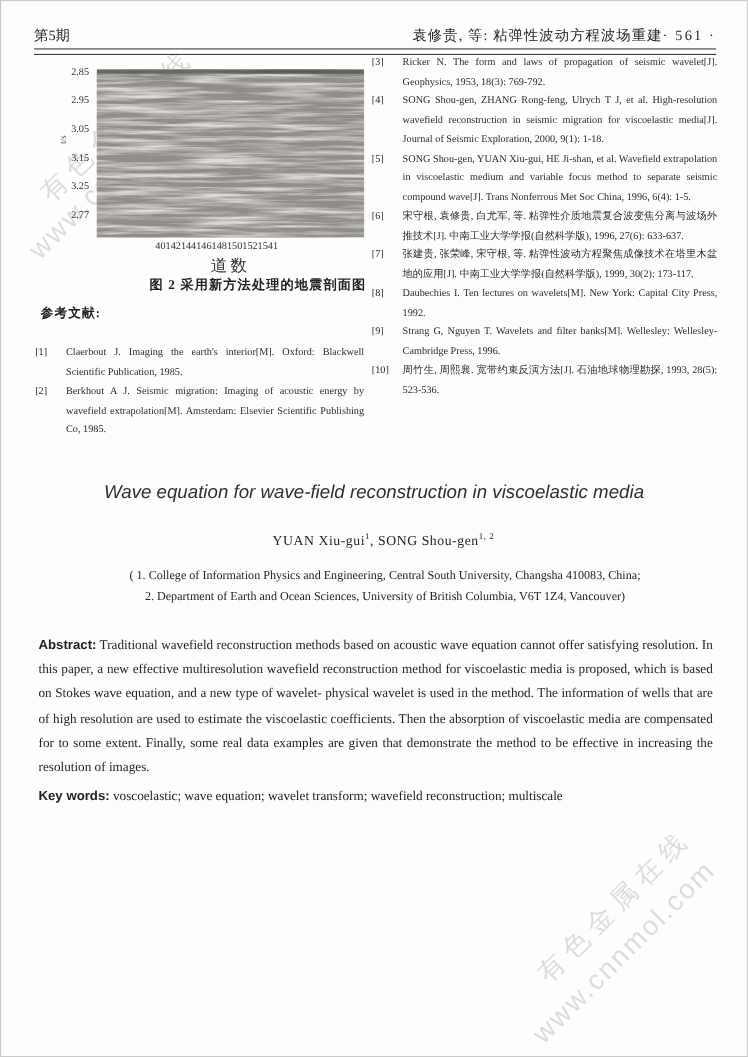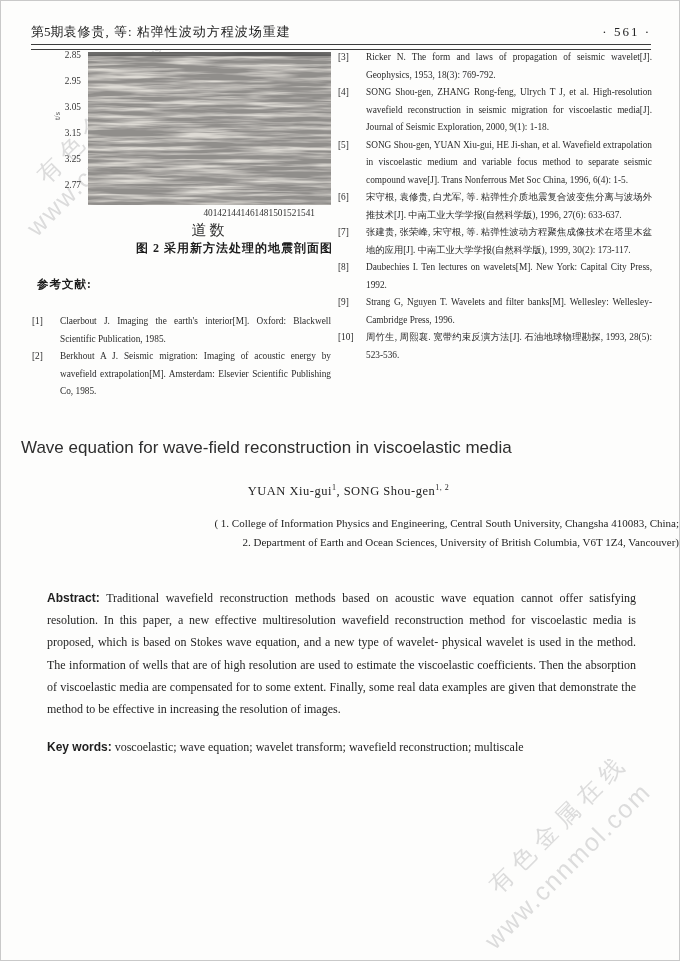--- a/index.html
+++ b/index.html
@@ -4,49 +4,49 @@
 <style>
   html,body{margin:0;padding:0;background:#fff;}
   .page{
     position:relative;width:680px;height:961px;box-sizing:border-box;
     background:#fdfdfc;border:1px solid #c9c9c9;overflow:hidden;
     font-family:"Liberation Serif","DejaVu Serif",serif;color:#242424;
   }
   
   .hdr{position:absolute;top:22px;left:30px;right:28px;display:flex;align-items:baseline;font-size:13px;}
   .hdr-issue{flex:0 0 auto;}
-  .hdr-title{flex:1 1 auto;text-align:left;letter-spacing:1px;}
+  .hdr-title{flex:1 1 auto;text-align:right;letter-spacing:1px;}
   .hdr-page{flex:0 0 auto;letter-spacing:2px;}
   .hdr-rule{position:absolute;top:43px;left:30px;right:28px;height:4px;
     border-top:1.6px solid #3c3c3c;border-bottom:1px solid #3c3c3c;}
   
-  .fig{position:absolute;left:30px;top:48px;width:302px;height:182px;}
+  .fig{position:absolute;left:30px;top:59px;width:302px;height:182px;}
   .seis{position:absolute;left:57px;top:3px;width:243px;height:153px;background:#ddd9d3;}
   .ytick{position:absolute;left:2px;width:48px;text-align:right;font-size:9.3px;color:#333;}
   .yt0{top:1px}.yt1{top:27px}.yt2{top:53px}.yt3{top:79px}.yt4{top:105px}.yt5{top:131px}
   .ylab{position:absolute;left:22px;top:62px;font-size:8.5px;color:#555;transform:rotate(-90deg);}
-  .xticks{position:absolute;left:48px;top:159px;width:236px;display:flex;justify-content:flex-end;font-size:9.3px;color:#333;}
+  .xticks{position:absolute;left:48px;top:159px;width:236px;display:flex;justify-content:center;font-size:9.3px;color:#333;}
   .xlab{position:absolute;left:57px;top:172px;width:243px;text-align:center;font-size:15px;letter-spacing:3px;color:#333;}
   .fig-cap{position:absolute;left:0;top:191px;width:302px;text-align:right;font-size:12px;font-weight:600;color:#1e1e1e;letter-spacing:1px;}
   
   .refs-h{position:absolute;left:36px;top:276px;font-size:11.5px;font-weight:bold;letter-spacing:1px;color:#1b1b1b;text-align:center;}
   .refs{position:absolute;font-size:9.3px;line-height:17.5px;text-align:justify;color:#2a2a2a;}
   .refs-left{left:31px;top:312px;width:299px;}
   .refs-right{left:337px;top:48px;width:314px;}
   .ref{display:flex;}
   .ref .num{flex:0 0 28px;}
   .ref .body{flex:1 1 auto;}
   
-  .a-title{position:absolute;top:437px;left:20px;right:20px;text-align:left;
-    font-family:"Liberation Sans","DejaVu Sans",sans-serif;font-size:17px;color:#2e2e2e;}
+  .a-title{position:absolute;top:437px;left:20px;right:20px;text-align:center;
+    font-family:"Liberation Sans","DejaVu Sans",sans-serif;font-size:17px;color:#2e2e2e;font-style:italic;}
   .a-authors{position:absolute;top:482px;left:17px;right:0;text-align:center;font-size:12.5px;letter-spacing:.5px;color:#222;}
   .a-authors sup{font-size:8px;}
-  .a-affil{position:absolute;top:513px;left:0;right:0;text-align:right;font-size:11px;line-height:19px;color:#242424;padding-left:20px;}
+  .a-affil{position:absolute;top:513px;left:0;right:0;text-align:center;font-size:11px;line-height:19px;color:#242424;padding-left:20px;}
   .a-body{position:absolute;top:570px;left:30px;width:621px;font-size:12px;line-height:22.2px;text-align:justify;color:#1f1f1f;}
-  .a-body p{margin:16px;}
+  .a-body p{margin:4px;}
   .lbl{font-family:"Liberation Sans","DejaVu Sans",sans-serif;font-weight:bold;}
   
   .wm-line{position:absolute;transform:rotate(-45deg);transform-origin:0 50%;
     white-space:nowrap;font-family:"Liberation Sans","DejaVu Sans",sans-serif;
     color:#dcdcdc;pointer-events:none;user-select:none;}
   .wm-cn{font-size:24px;letter-spacing:7px;}
   .wm-en{font-size:25px;letter-spacing:2px;}
   .wm-tl-1{left:40px;top:162px;}
   .wm-tl-2{left:30px;top:216px;}
   .wm-br-1{left:492px;top:872px;}

